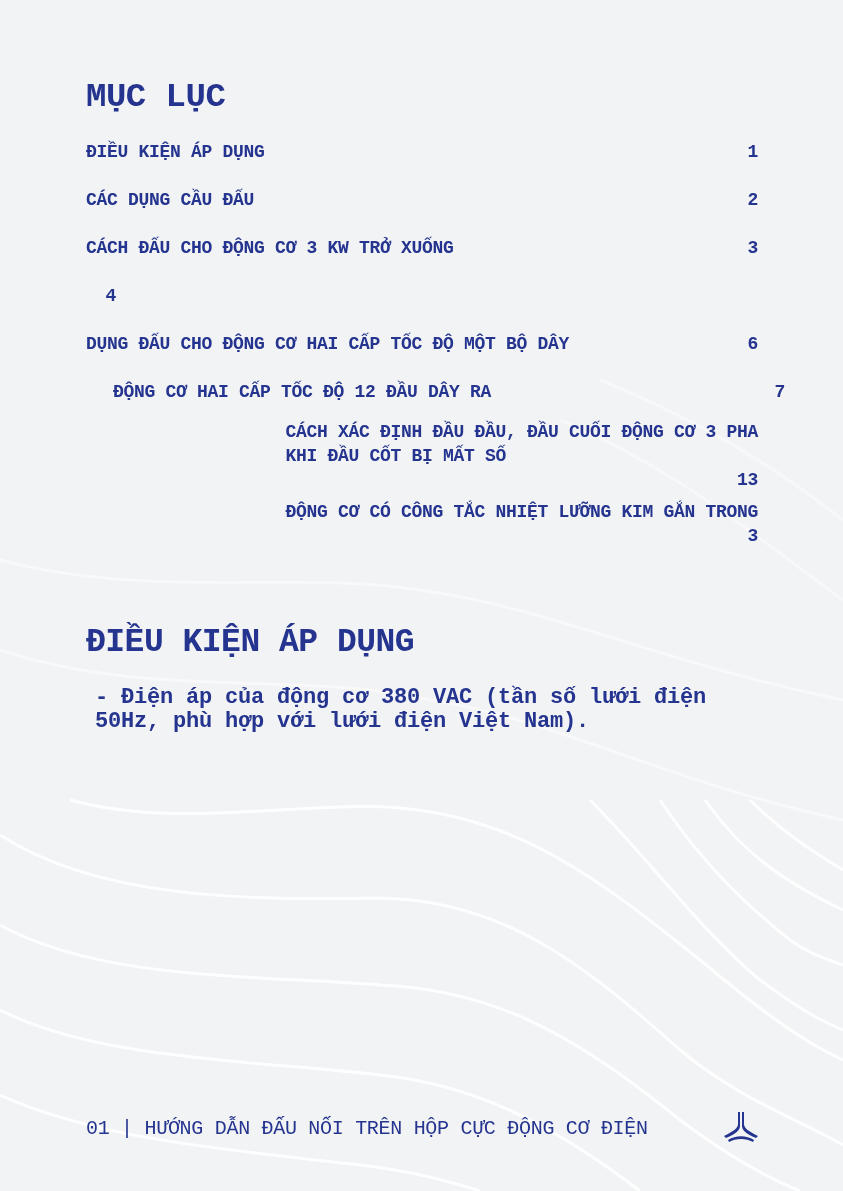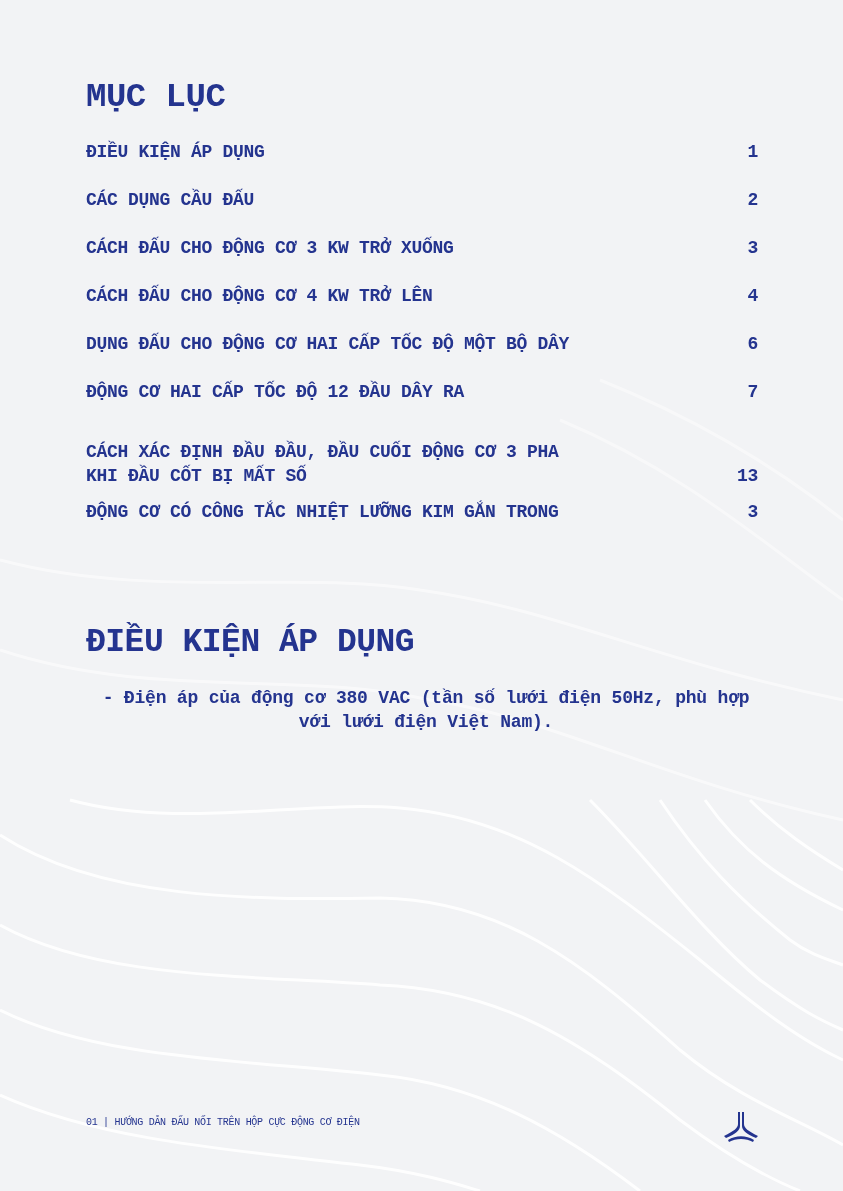--- a/index.html
+++ b/index.html
@@ -28,29 +28,29 @@
       letter-spacing: -0.3px; line-height: 24px;
     }
     .toc-item .label { white-space: pre-line; }
     .toc-item .page-num { text-align: right; min-width: 30px; }
 
     .section-title {
       position: absolute; left: 86px; top: 624px;
       font-size: 33px; font-weight: bold; color: #24348f; letter-spacing: -0.5px;
     }
     .section-body {
-      position: absolute; left: 86px; top: 686px; width: 680px;
-      font-size: 18px; font-weight: bold; color: #24348f;
-      line-height: 24px; letter-spacing: -0.2px; text-align: center;
+      position: absolute; left: 95px; top: 686px; width: 680px;
+      font-size: 22px; font-weight: bold; color: #24348f;
+      line-height: 24px; letter-spacing: -0.2px;
     }
     .section-body p { margin: 0; }
 
     .footer-text {
       position: absolute; left: 86px; top: 1117px;
-      font-size: 10px; color: #24348f; letter-spacing: -0.3px;
+      font-size: 20px; color: #24348f; letter-spacing: -0.3px;
     }
     .footer-logo {
       position: absolute; left: 722px; top: 1110px; width: 38px; height: 34px;
     }
   </style>
 </head>
 <body>
 
 <svg class="bg-waves" viewBox="0 0 843 1191" preserveAspectRatio="none">
   <g fill="none" stroke="#ffffff" stroke-width="3" opacity="0.9">
@@ -79,37 +79,36 @@
   </div>
   <div class="toc-item" style="top:188px;">
     <span class="label">CÁC DỤNG CẦU ĐẤU</span>
     <span class="page-num">2</span>
   </div>
   <div class="toc-item" style="top:236px;">
     <span class="label">CÁCH ĐẤU CHO ĐỘNG CƠ 3 KW TRỞ XUỐNG</span>
     <span class="page-num">3</span>
   </div>
   <div class="toc-item" style="top:284px;">
-    <span class="label">CÁCH ĐẤU CHO ĐỘNG CƠ 4 KW TRỞ LÊN</span>
     <span class="page-num">4</span>
   </div>
   <div class="toc-item" style="top:332px;">
     <span class="label">DỤNG ĐẤU CHO ĐỘNG CƠ HAI CẤP TỐC ĐỘ MỘT BỘ DÂY</span>
     <span class="page-num">6</span>
   </div>
-  <div class="toc-item" style="top:380px;">
+  <div class="toc-item" style="top:380px;margin-left:27px;">
     <span class="label">ĐỘNG CƠ HAI CẤP TỐC ĐỘ 12 ĐẦU DÂY RA</span>
     <span class="page-num">7</span>
   </div>
-  <div class="toc-item" style="top:440px;">
+  <div class="toc-item" style="top:420px;flex-direction:column;">
     <span class="label">CÁCH XÁC ĐỊNH ĐẦU ĐẦU, ĐẦU CUỐI ĐỘNG CƠ 3 PHA
 KHI ĐẦU CỐT BỊ MẤT SỐ</span>
     <span class="page-num">13</span>
   </div>
-  <div class="toc-item" style="top:500px;">
+  <div class="toc-item" style="top:500px;flex-direction:column;">
     <span class="label">ĐỘNG CƠ CÓ CÔNG TẮC NHIỆT LƯỠNG KIM GẮN TRONG</span>
     <span class="page-num">3</span>
   </div>
 
   <h2 class="section-title">ĐIỀU KIỆN ÁP DỤNG</h2>
   <div class="section-body">
     <p>- Điện áp của động cơ 380 VAC (tần số lưới điện 50Hz, phù hợp với lưới điện Việt Nam).</p>
   </div>
 
   <div class="footer-text">01 | HƯỚNG DẪN ĐẤU NỐI TRÊN HỘP CỰC ĐỘNG CƠ ĐIỆN</div>

